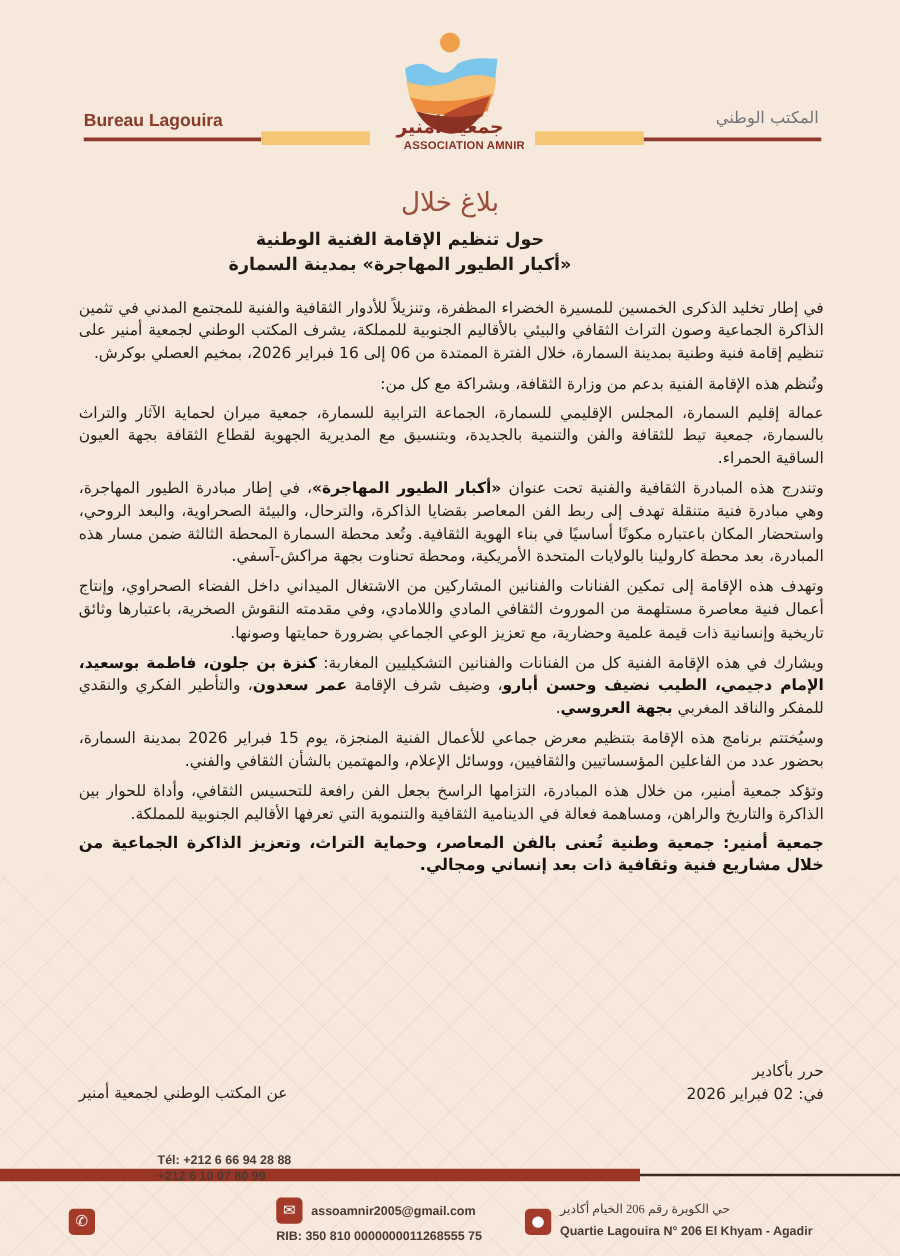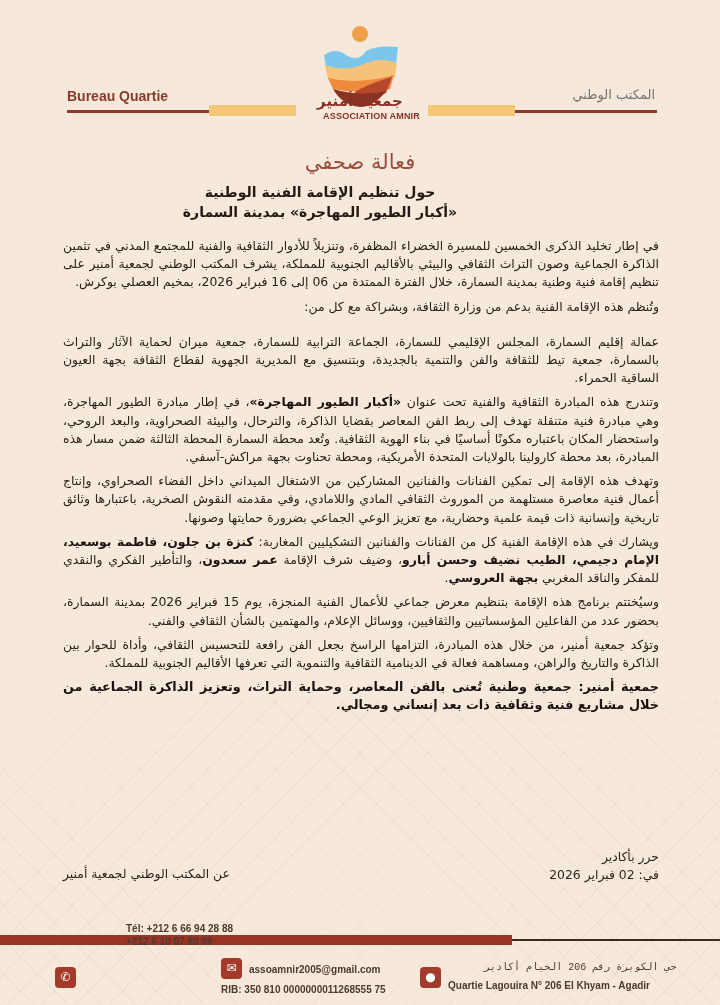--- a/index.html
+++ b/index.html
@@ -30,21 +30,21 @@
   .logo-ar { position: absolute; left: 300px; top: 92px; width: 120px; text-align: center; font-size: 15px; font-weight: bold; color: #8a2f22; direction: rtl; }
   .logo-fr { position: absolute; left: 300px; top: 111px; width: 120px; text-align: right; font-family: "Liberation Sans", sans-serif; font-size: 9px; font-weight: bold; color: #8a2f22; letter-spacing: 0.2px; }
 
   
   .title { position: absolute; left: 0; width: 720px; top: 150px; text-align: center; font-size: 21px; color: #9a4d3a; direction: rtl; }
   .subtitle { position: absolute; left: 0; width: 640px; top: 182px; text-align: center; font-size: 14px; font-weight: bold; line-height: 20px; color: #231a16; direction: rtl; }
 
   
   .content { position: absolute; left: 63px; width: 596px; top: 237px; direction: rtl; text-align: justify; font-size: 12.4px; line-height: 18.2px; color: #2a201a; }
   .content p { margin: 0 0 6px 0; }
-  .content p.tight { margin-bottom: 17px; }
+  .content p.tight { margin-bottom: 5px; }
   .content b { color: #1a120e; }
   .closing { font-weight: bold; font-size: 12.8px; color: #1a120e; }
 
   .sign-right { position: absolute; right: 61px; top: 848px; direction: rtl; font-size: 12.4px; line-height: 18px; text-align: right; }
   .sign-left { position: absolute; left: 63px; top: 866px; direction: rtl; font-size: 12.4px; text-align: center; }
 
   
   .ftr-red { position: absolute; left: 0; top: 935px; width: 512px; height: 10px; background: #9a3425; }
   .ftr-dark { position: absolute; left: 512px; top: 939px; width: 208px; height: 2px; background: #3a2a22; }
   .ficon { position: absolute; width: 21px; height: 21px; border-radius: 4px; background: #a33a2a; color: #fff; font-size: 12px; line-height: 21px; text-align: center; }
@@ -52,35 +52,35 @@
 </style>
 </head>
 <body>
 
 <div class="pattern"></div>
 
 <div class="hdr-line l"></div>
 <div class="hdr-band l"></div>
 <div class="hdr-band r"></div>
 <div class="hdr-line r"></div>
-<div class="bureau-fr">Bureau Quartie</div>
+<div class="bureau-fr">Bureau Lagouira</div>
 <div class="bureau-ar">المكتب الوطني</div>
 
 <svg class="logo" viewBox="0 0 90 95">
   <circle cx="44" cy="9" r="8" fill="#f0a04b"></circle>
   <path d="M8 30 Q20 22 30 30 Q42 38 50 26 Q60 20 82 22 L80 40 Q40 48 10 42 Z" fill="#7cc6ec"></path>
   <path d="M9 40 Q30 48 50 38 Q66 32 81 38 L79 52 Q45 60 12 54 Z" fill="#f6c27a"></path>
   <path d="M12 53 Q40 60 78 50 L74 64 Q45 70 17 64 Z" fill="#ee8a3c"></path>
   <path d="M40 66 Q60 56 76 52 L70 68 Q52 78 35 72 Z" fill="#b5472c"></path>
   <path d="M17 64 Q45 72 70 66 Q58 82 44 82 Q26 80 17 64 Z" fill="#8a3322"></path>
 </svg>
 <div class="logo-ar">جمعية أمنير</div>
 <div class="logo-fr">ASSOCIATION AMNIR</div>
 
-<div class="title">فعالة صحفي</div>
+<div class="title">بلاغ خلال</div>
 <div class="subtitle">
   <div>حول تنظيم الإقامة الفنية الوطنية</div>
   <div>«أكبار الطيور المهاجرة» بمدينة السمارة</div>
 </div>
 
 <div class="content">
   <p>في إطار تخليد الذكرى الخمسين للمسيرة الخضراء المظفرة، وتنزيلاً للأدوار الثقافية والفنية للمجتمع المدني في تثمين الذاكرة الجماعية وصون التراث الثقافي والبيئي بالأقاليم الجنوبية للمملكة، يشرف المكتب الوطني لجمعية أمنير على تنظيم إقامة فنية وطنية بمدينة السمارة، خلال الفترة الممتدة من 06 إلى 16 فبراير 2026، بمخيم العصلي بوكرش.</p>
   <p class="tight">وتُنظم هذه الإقامة الفنية بدعم من وزارة الثقافة، وبشراكة مع كل من:</p>
   <p>عمالة إقليم السمارة، المجلس الإقليمي للسمارة، الجماعة الترابية للسمارة، جمعية ميران لحماية الآثار والتراث بالسمارة، جمعية تيط للثقافة والفن والتنمية بالجديدة، وبتنسيق مع المديرية الجهوية لقطاع الثقافة بجهة العيون الساقية الحمراء.</p>
   <p><span>وتندرج هذه المبادرة الثقافية والفنية تحت عنوان </span><b>«أكبار الطيور المهاجرة»</b><span>، في إطار مبادرة الطيور المهاجرة، وهي مبادرة فنية متنقلة تهدف إلى ربط الفن المعاصر بقضايا الذاكرة، والترحال، والبيئة الصحراوية، والبعد الروحي، واستحضار المكان باعتباره مكونًا أساسيًا في بناء الهوية الثقافية. وتُعد محطة السمارة المحطة الثالثة ضمن مسار هذه المبادرة، بعد محطة كارولينا بالولايات المتحدة الأمريكية، ومحطة تحناوت بجهة مراكش-آسفي.</span></p>
@@ -104,14 +104,14 @@
 <div class="ftxt" style="left:82px; top:922px;margin-left:44px;">
   <div>Tél: +212 6 66 94 28 88</div>
   <div>+212 6 10 07 80 99</div>
 </div>
 
 <div class="ficon" style="left:221px; top:958px;">✉</div>
 <div class="ftxt" style="left:249px; top:963px;">assoamnir2005@gmail.com</div>
 <div class="ftxt" style="left:221px; top:983px;">RIB: 350 810 0000000011268555 75</div>
 
 <div class="ficon" style="left:420px; top:967px;">●</div>
-<div class="ftxt" style="left:448px; top:961px; direction:rtl; font-family:Liberation Mono, monospace; font-weight:normal;margin-left:36px;">حي الكويرة رقم 206 الخيام أكادير</div>
+<div class="ftxt" style="left:448px; top:961px; direction:rtl; font-family:Liberation Serif, serif; font-weight:normal;">حي الكويرة رقم 206 الخيام أكادير</div>
 <div class="ftxt" style="left:448px; top:979px;">Quartie Lagouira N° 206 El Khyam - Agadir</div>
 
 </body></html>

